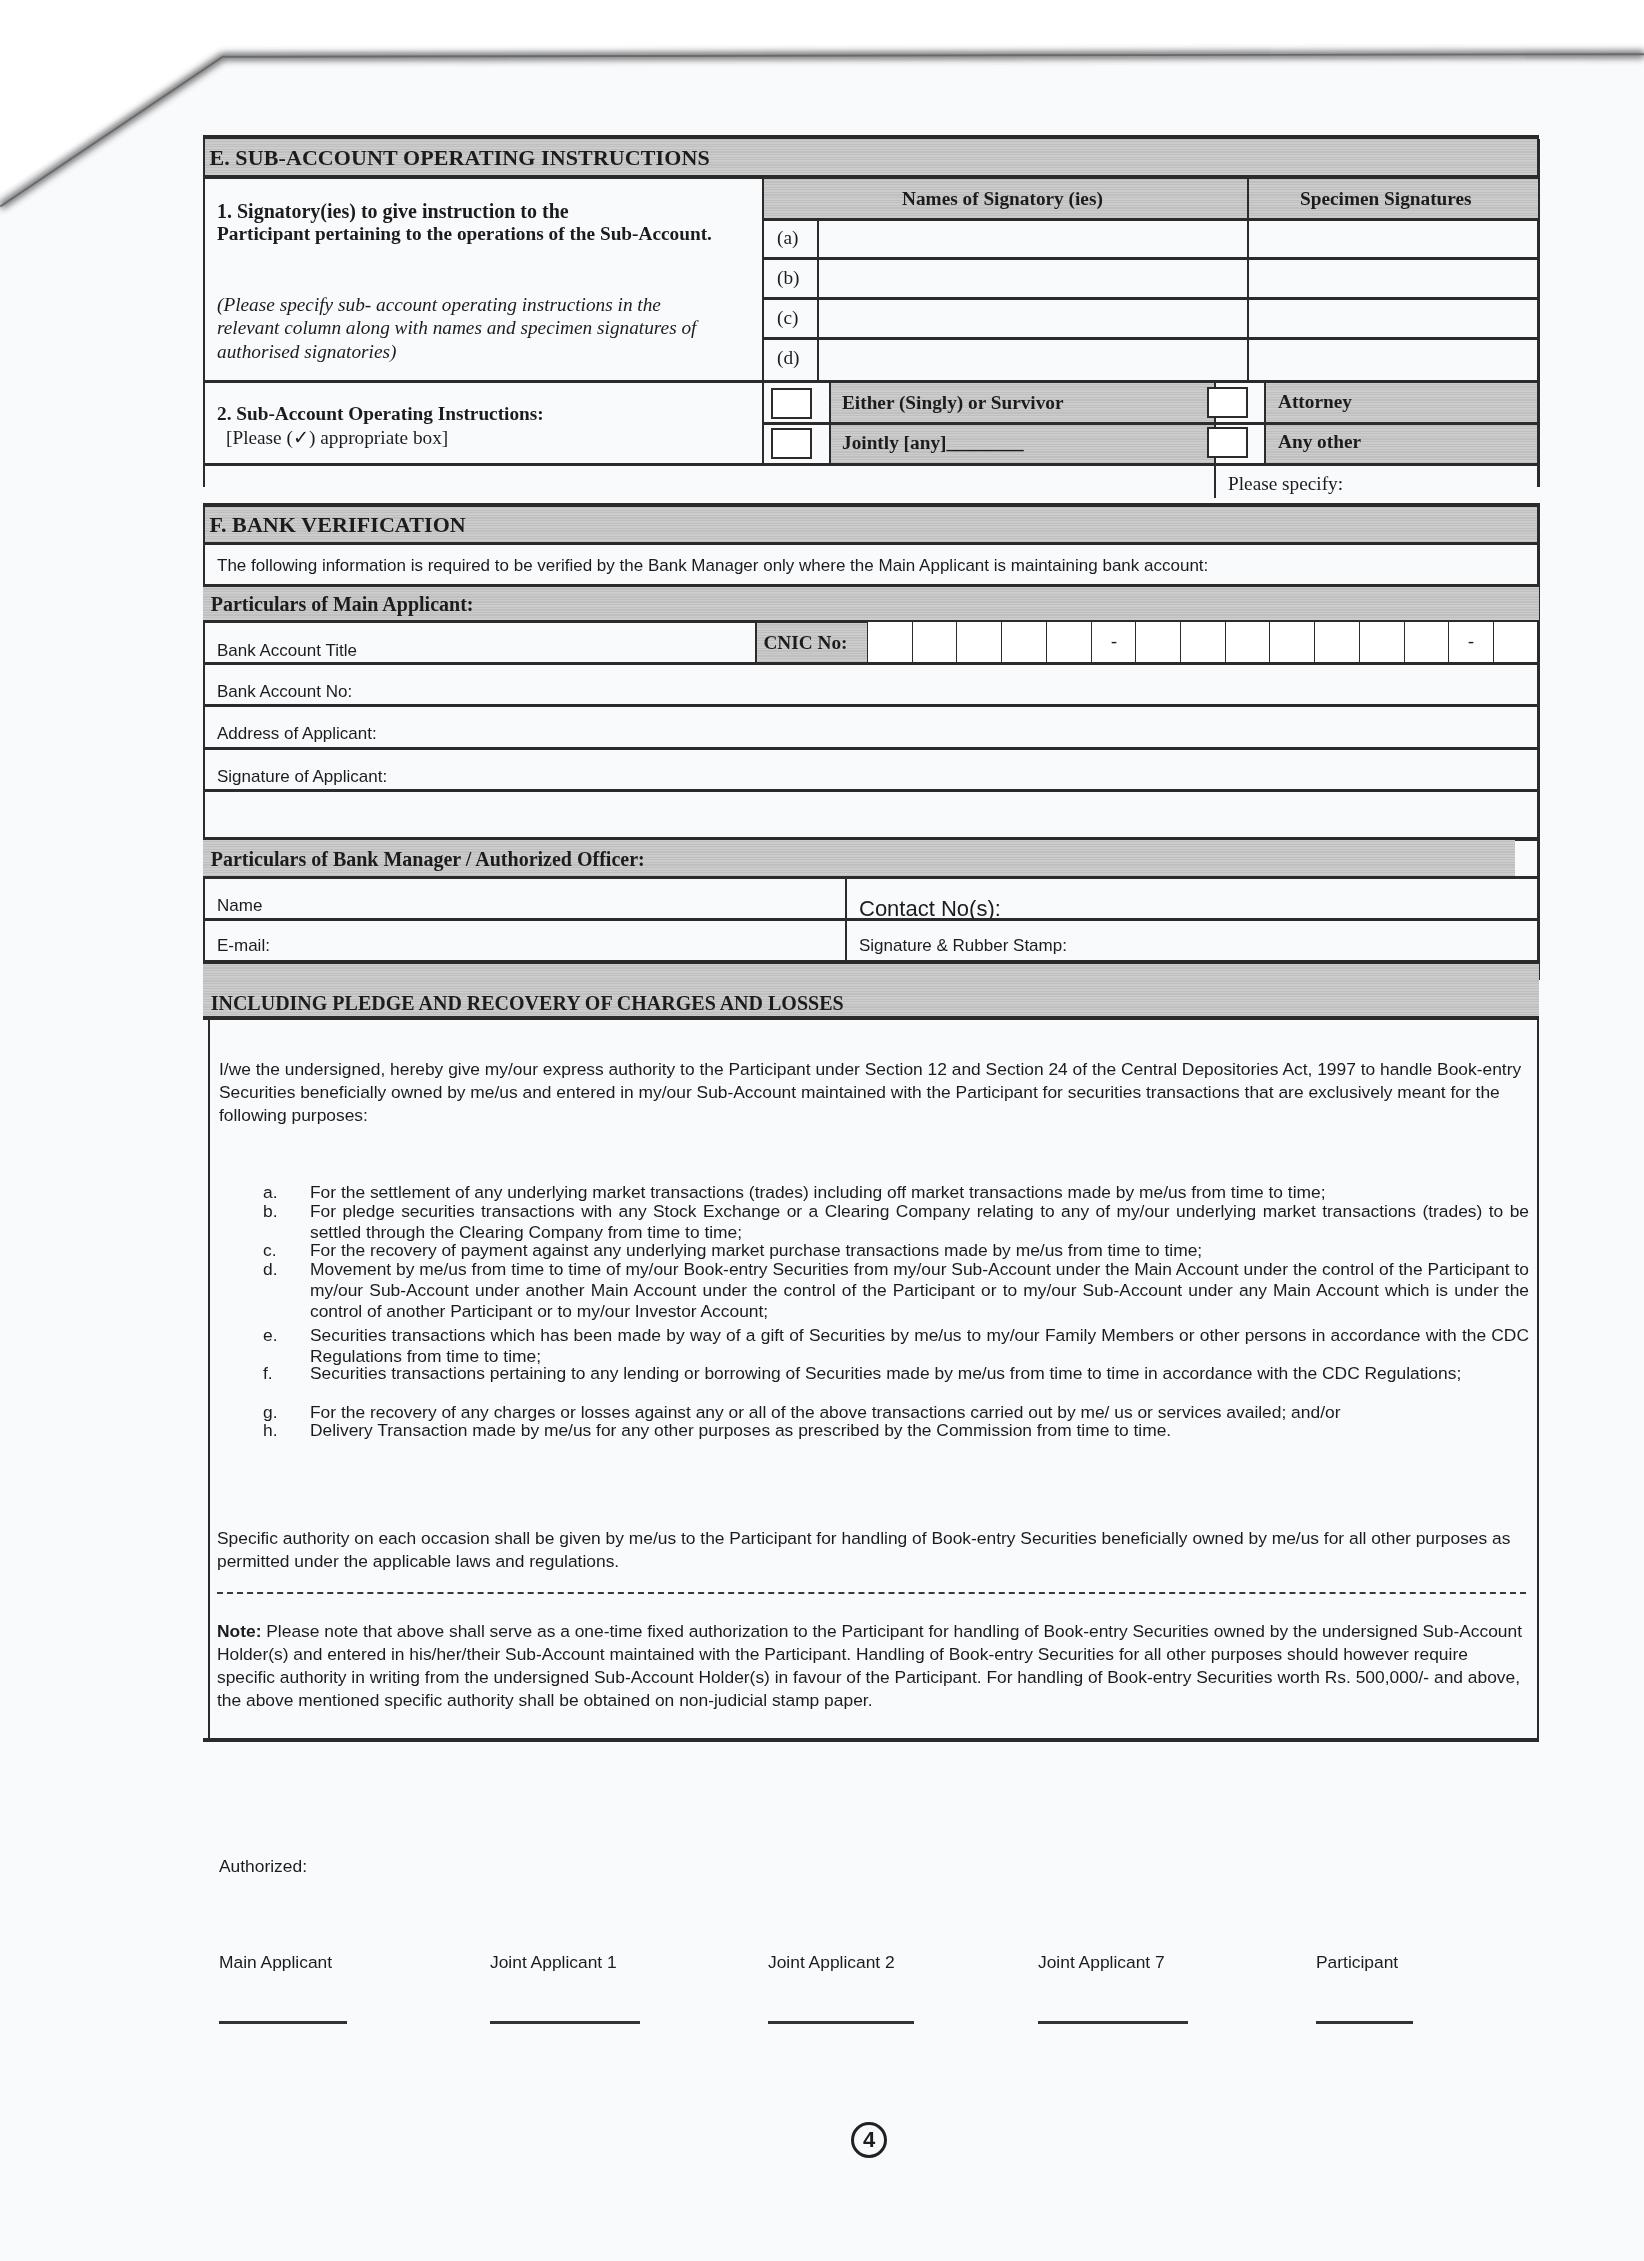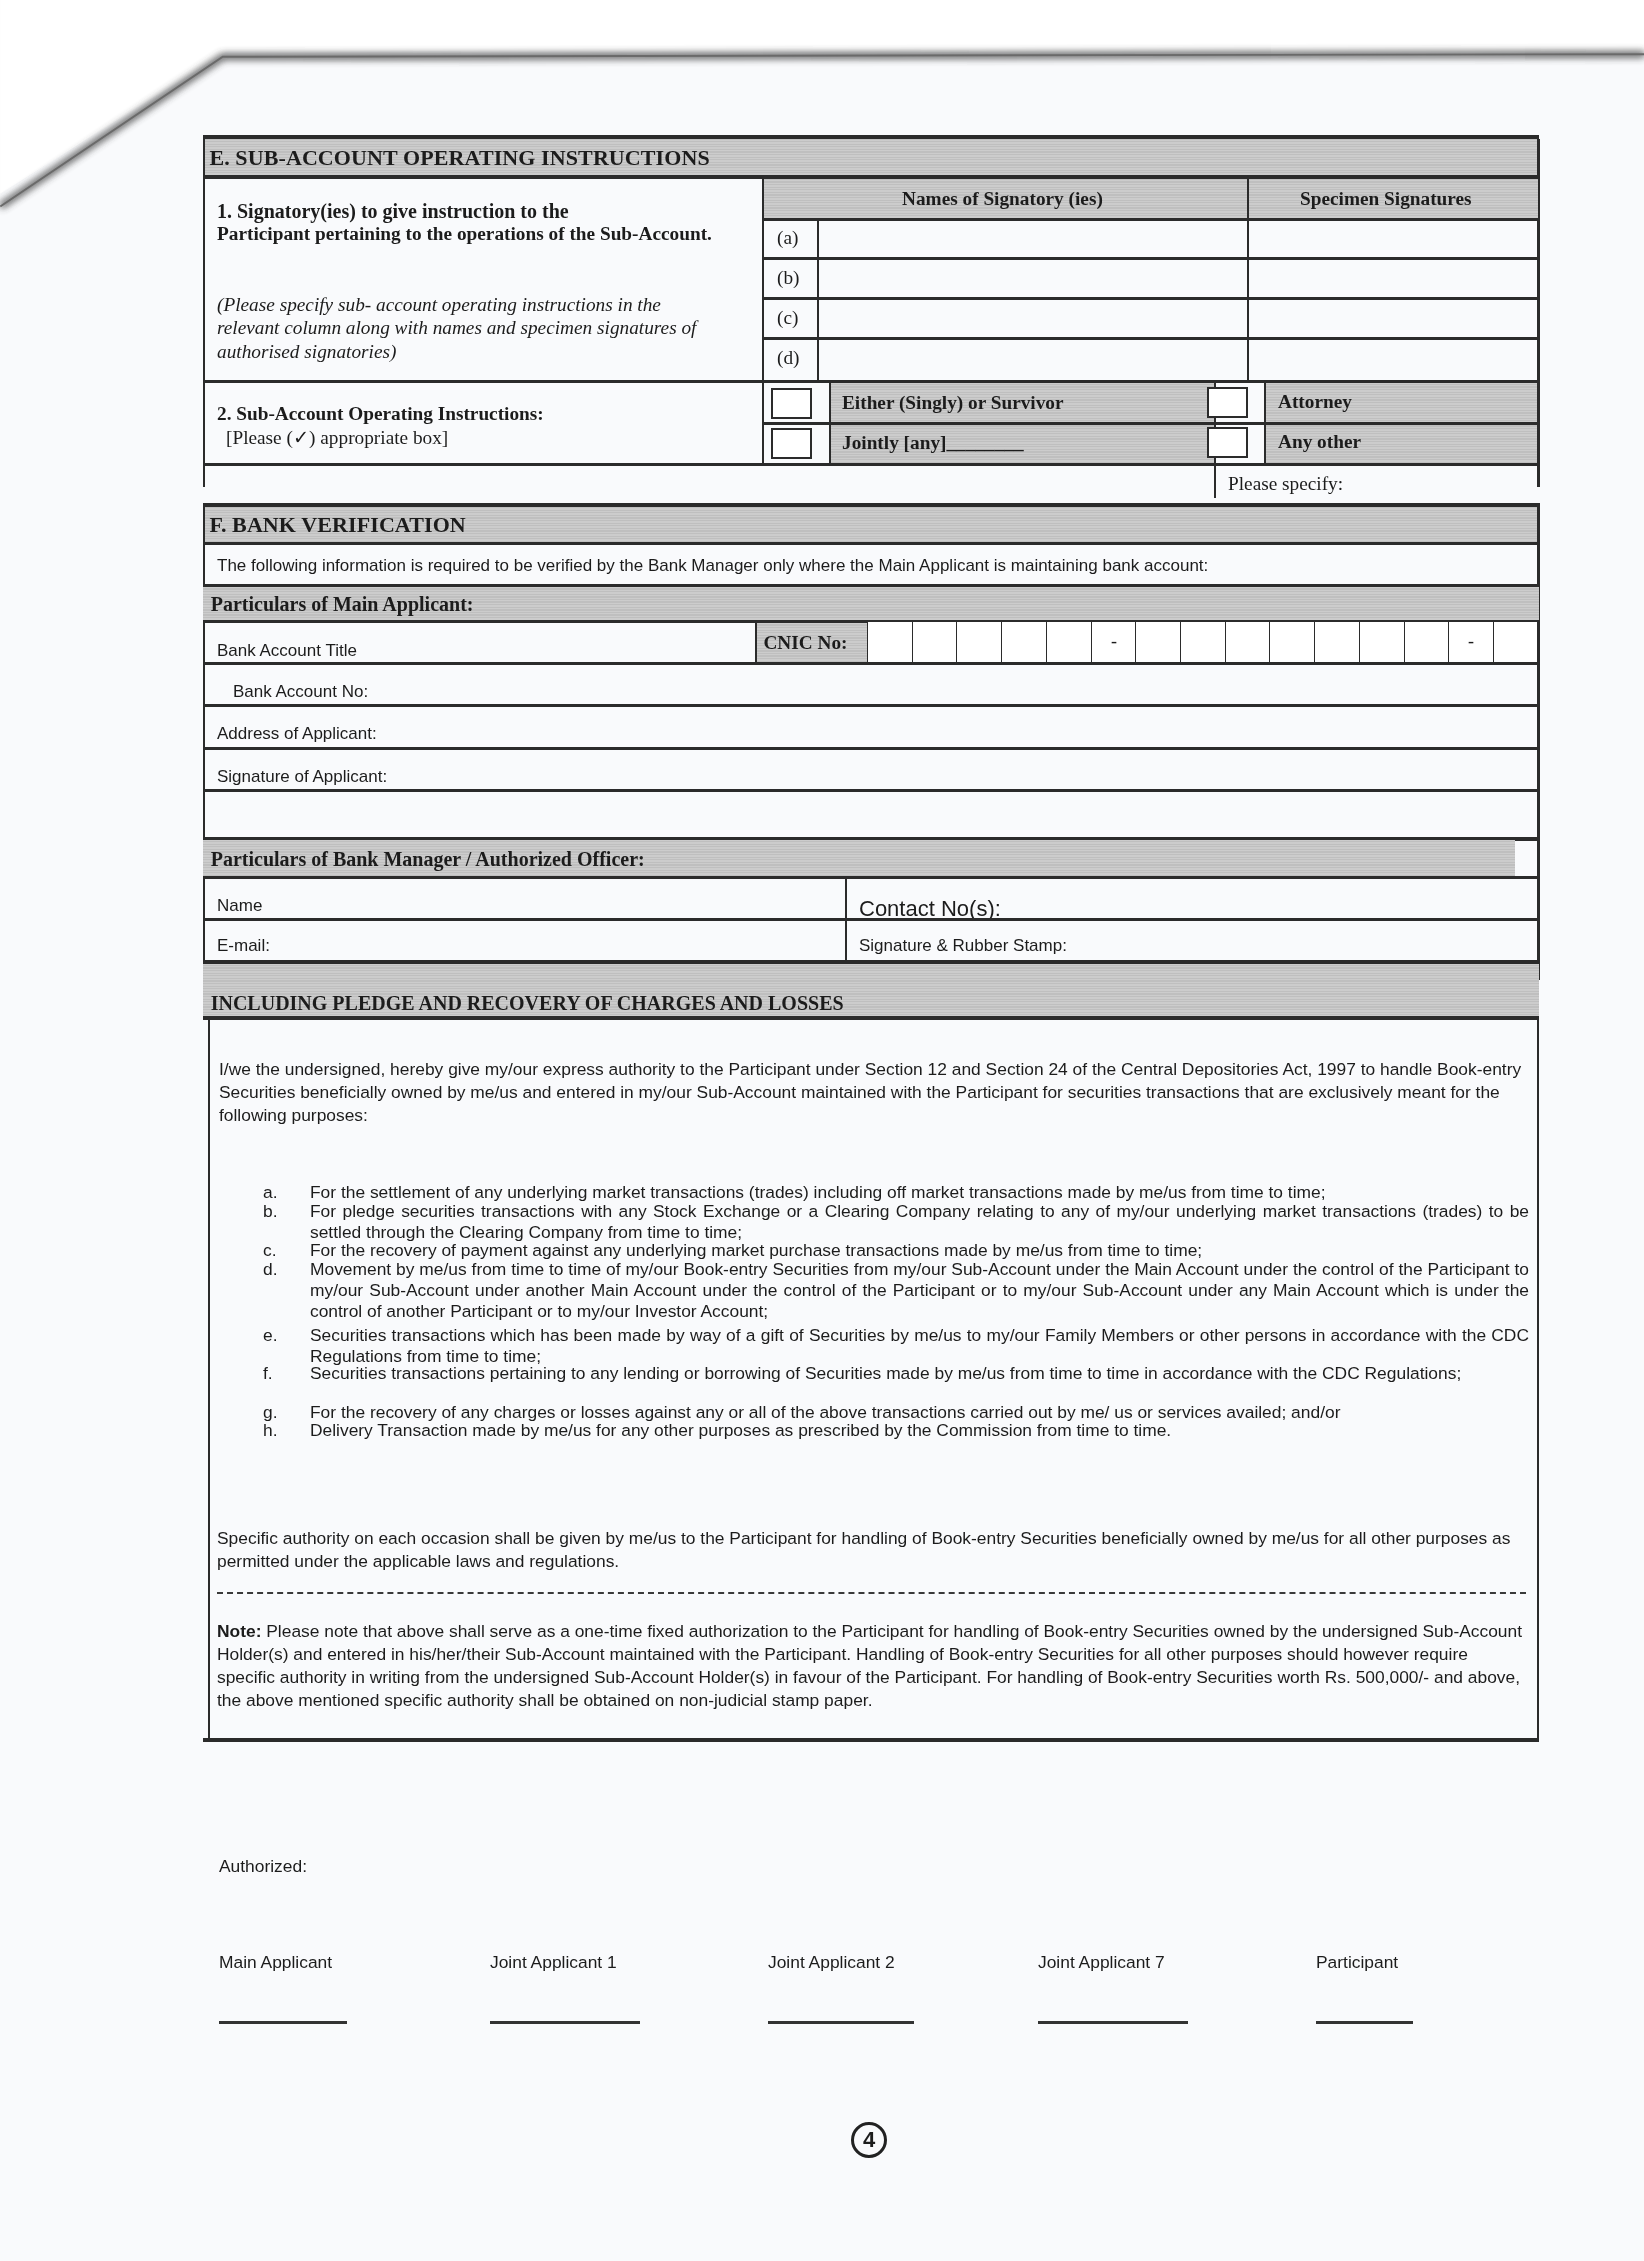--- a/index.html
+++ b/index.html
@@ -172,21 +172,21 @@
       <div class="abs" style="left: 358px; top: 0px; width: 45px; height: 41px; border-left: 1.9px solid rgb(43, 43, 43); background: rgb(255, 255, 255); text-align: center; line-height: 39px; font-size: 18px;"></div>
       <div class="abs" style="left: 402px; top: 0px; width: 45px; height: 41px; border-left: 1.9px solid rgb(43, 43, 43); background: rgb(255, 255, 255); text-align: center; line-height: 39px; font-size: 18px;"></div>
       <div class="abs" style="left: 447px; top: 0px; width: 45px; height: 41px; border-left: 1.9px solid rgb(43, 43, 43); background: rgb(255, 255, 255); text-align: center; line-height: 39px; font-size: 18px;"></div>
       <div class="abs" style="left: 492px; top: 0px; width: 45px; height: 41px; border-left: 1.9px solid rgb(43, 43, 43); background: rgb(255, 255, 255); text-align: center; line-height: 39px; font-size: 18px;"></div>
       <div class="abs" style="left: 537px; top: 0px; width: 45px; height: 41px; border-left: 1.9px solid rgb(43, 43, 43); background: rgb(255, 255, 255); text-align: center; line-height: 39px; font-size: 18px;"></div>
       <div class="abs" style="left: 581px; top: 0px; width: 45px; height: 41px; border-left: 1.9px solid rgb(43, 43, 43); background: rgb(255, 255, 255); text-align: center; line-height: 39px; font-size: 18px;">-</div>
       <div class="abs" style="left: 626px; top: 0px; width: 45px; height: 41px; border-left: 1.9px solid rgb(43, 43, 43); background: rgb(255, 255, 255); text-align: center; line-height: 39px; font-size: 18px; border-right: 1.9px solid rgb(43, 43, 43);"></div>
     </div>
   <div class="abs bar" style="left:203px;top:662px;width:1336px;height:3.2px;"></div>
 
-  <span class="txt" style="left:217px;top:682px;font-family:'Liberation Sans','DejaVu Sans',sans-serif;font-size:17px;margin-left:16px;">Bank Account No:</span>
+  <span class="txt" style="left:217px;top:682px;font-family:'Liberation Sans','DejaVu Sans',sans-serif;font-size:17px;">Bank Account No:</span>
   <div class="abs" style="left:400px;top:665px;width:1135px;height:39px;"></div>
   <div class="abs bar" style="left:203px;top:704px;width:1336px;height:3.2px;"></div>
 
   <span class="txt" style="left:217px;top:724px;font-family:Liberation Sans, sans-serif;font-size:17px;">Address of Applicant:</span>
   <div class="abs" style="left:413px;top:708px;width:1122px;height:39px;"></div>
   <div class="abs bar" style="left:203px;top:747px;width:1336px;height:3.2px;"></div>
 
   <span class="txt" style="left:217px;top:767px;font-family:'Liberation Sans','DejaVu Sans',sans-serif;font-size:17px;">Signature of Applicant:</span>
   <div class="abs" style="left:426px;top:750px;width:1109px;height:39px;"></div>
   <div class="abs bar" style="left:203px;top:789px;width:1336px;height:3.2px;"></div>

